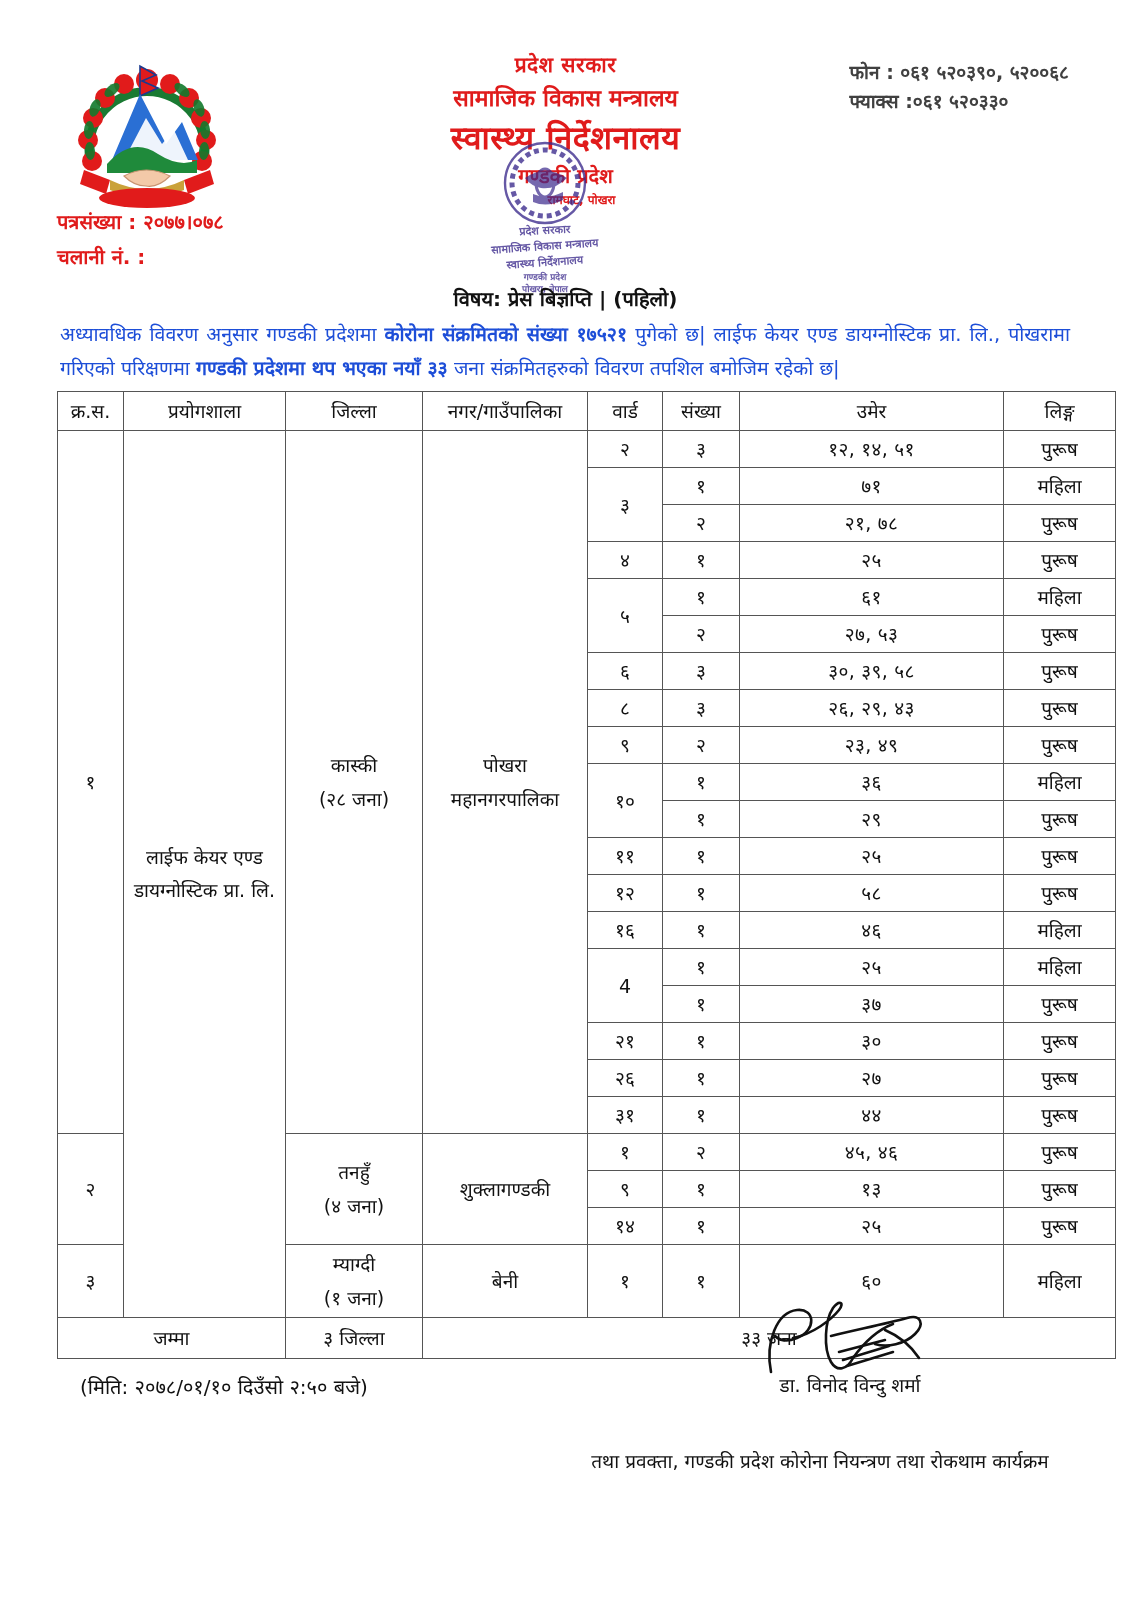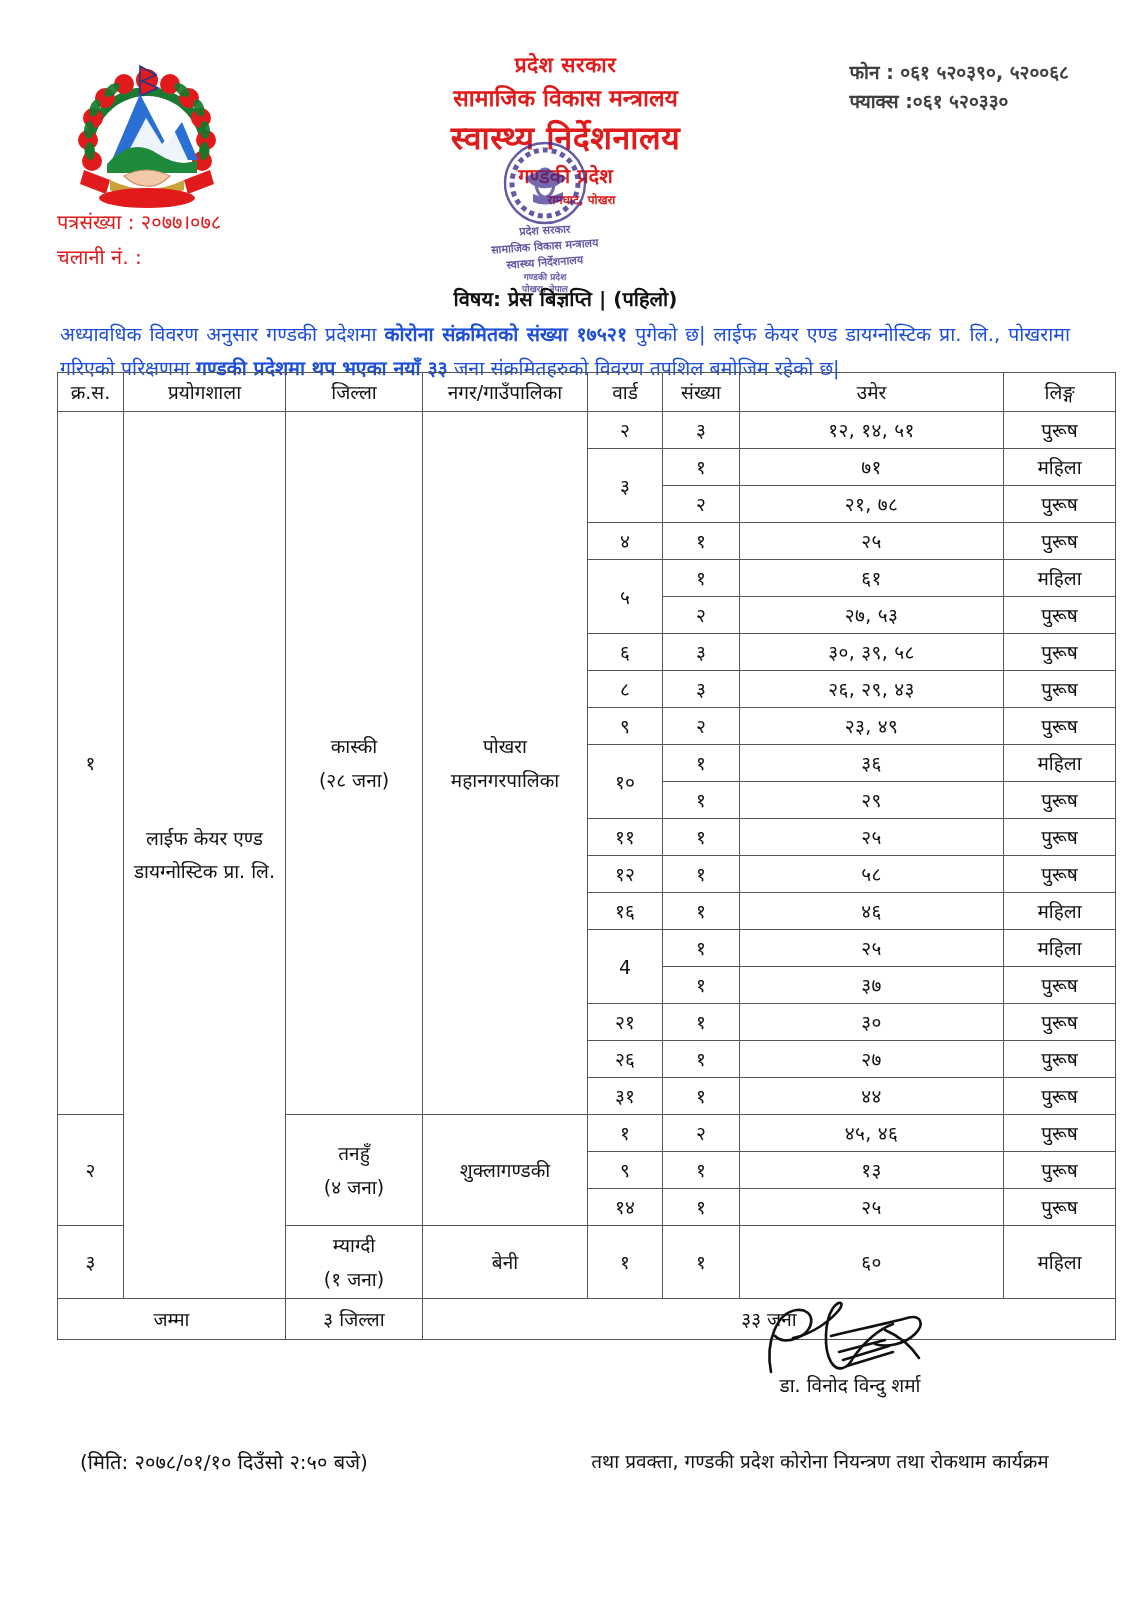--- a/index.html
+++ b/index.html
@@ -30,36 +30,36 @@
   .hdr-l4{font-size:20px;font-weight:700;margin-top:4px;}
   .hdr-l5{font-size:12px;font-weight:700;margin-top:2px;padding-left:32px;}
 
   .stamp{
     position:absolute;left:455px;top:138px;width:180px;height:160px;
     opacity:.78;
   }
 
   .letterno{
     position:absolute;left:57px;top:205px;
-    color:#e01b1b;font-size:20px;line-height:1.75;font-weight:400;
+    color:#e01b1b;font-size:20px;line-height:1.75;font-weight:700;
   }
 
   
   .subject{
     position:absolute;left:0;right:0;top:285px;text-align:center;
     font-size:20px;font-weight:700;color:#111;
   }
   .intro{
     position:absolute;left:60px;top:318px;width:1010px;
     font-size:19.5px;line-height:1.72;text-align:justify;color:#1d4ed8;
   }
   .intro b{font-weight:700;}
 
   
-  .tbl-wrap{position:absolute;left:57px;top:372px;width:1018px;}
+  .tbl-wrap{position:absolute;left:57px;top:391px;width:1018px;}
   table{border-collapse:collapse;width:100%;table-layout:fixed;}
   td,th{
     border:1px solid #555;
     text-align:center;vertical-align:middle;
     font-size:19px;color:#111;font-weight:400;
     padding:2px 3px;
   }
   thead td{height:34px;font-weight:400;}
   .c-sn{width:66px;}
   .c-lab{width:162px;}
@@ -83,21 +83,21 @@
   }
   .sig-wrap{position:absolute;left:700px;top:1300px;width:300px;text-align:center;}
   .sig-svg{display:block;margin:0 auto;}
   .sig-name{font-size:19px;margin-top:-6px;}
   .sig-role{font-size:19px;margin-top:14px;}
   .sig-role2{
     position:absolute;left:540px;top:1448px;width:560px;text-align:center;
     font-size:19px;
   }
   .date-line{
-    position:absolute;left:80px;top:1448px;font-size:20px;
+    position:absolute;left:80px;top:1373px;font-size:20px;
   }
 </style>
 </head>
 <body>
 
 <div class="page">
 
   <div class="emblem">
     <svg viewBox="0 0 170 170" width="170" height="170">
       <g>

